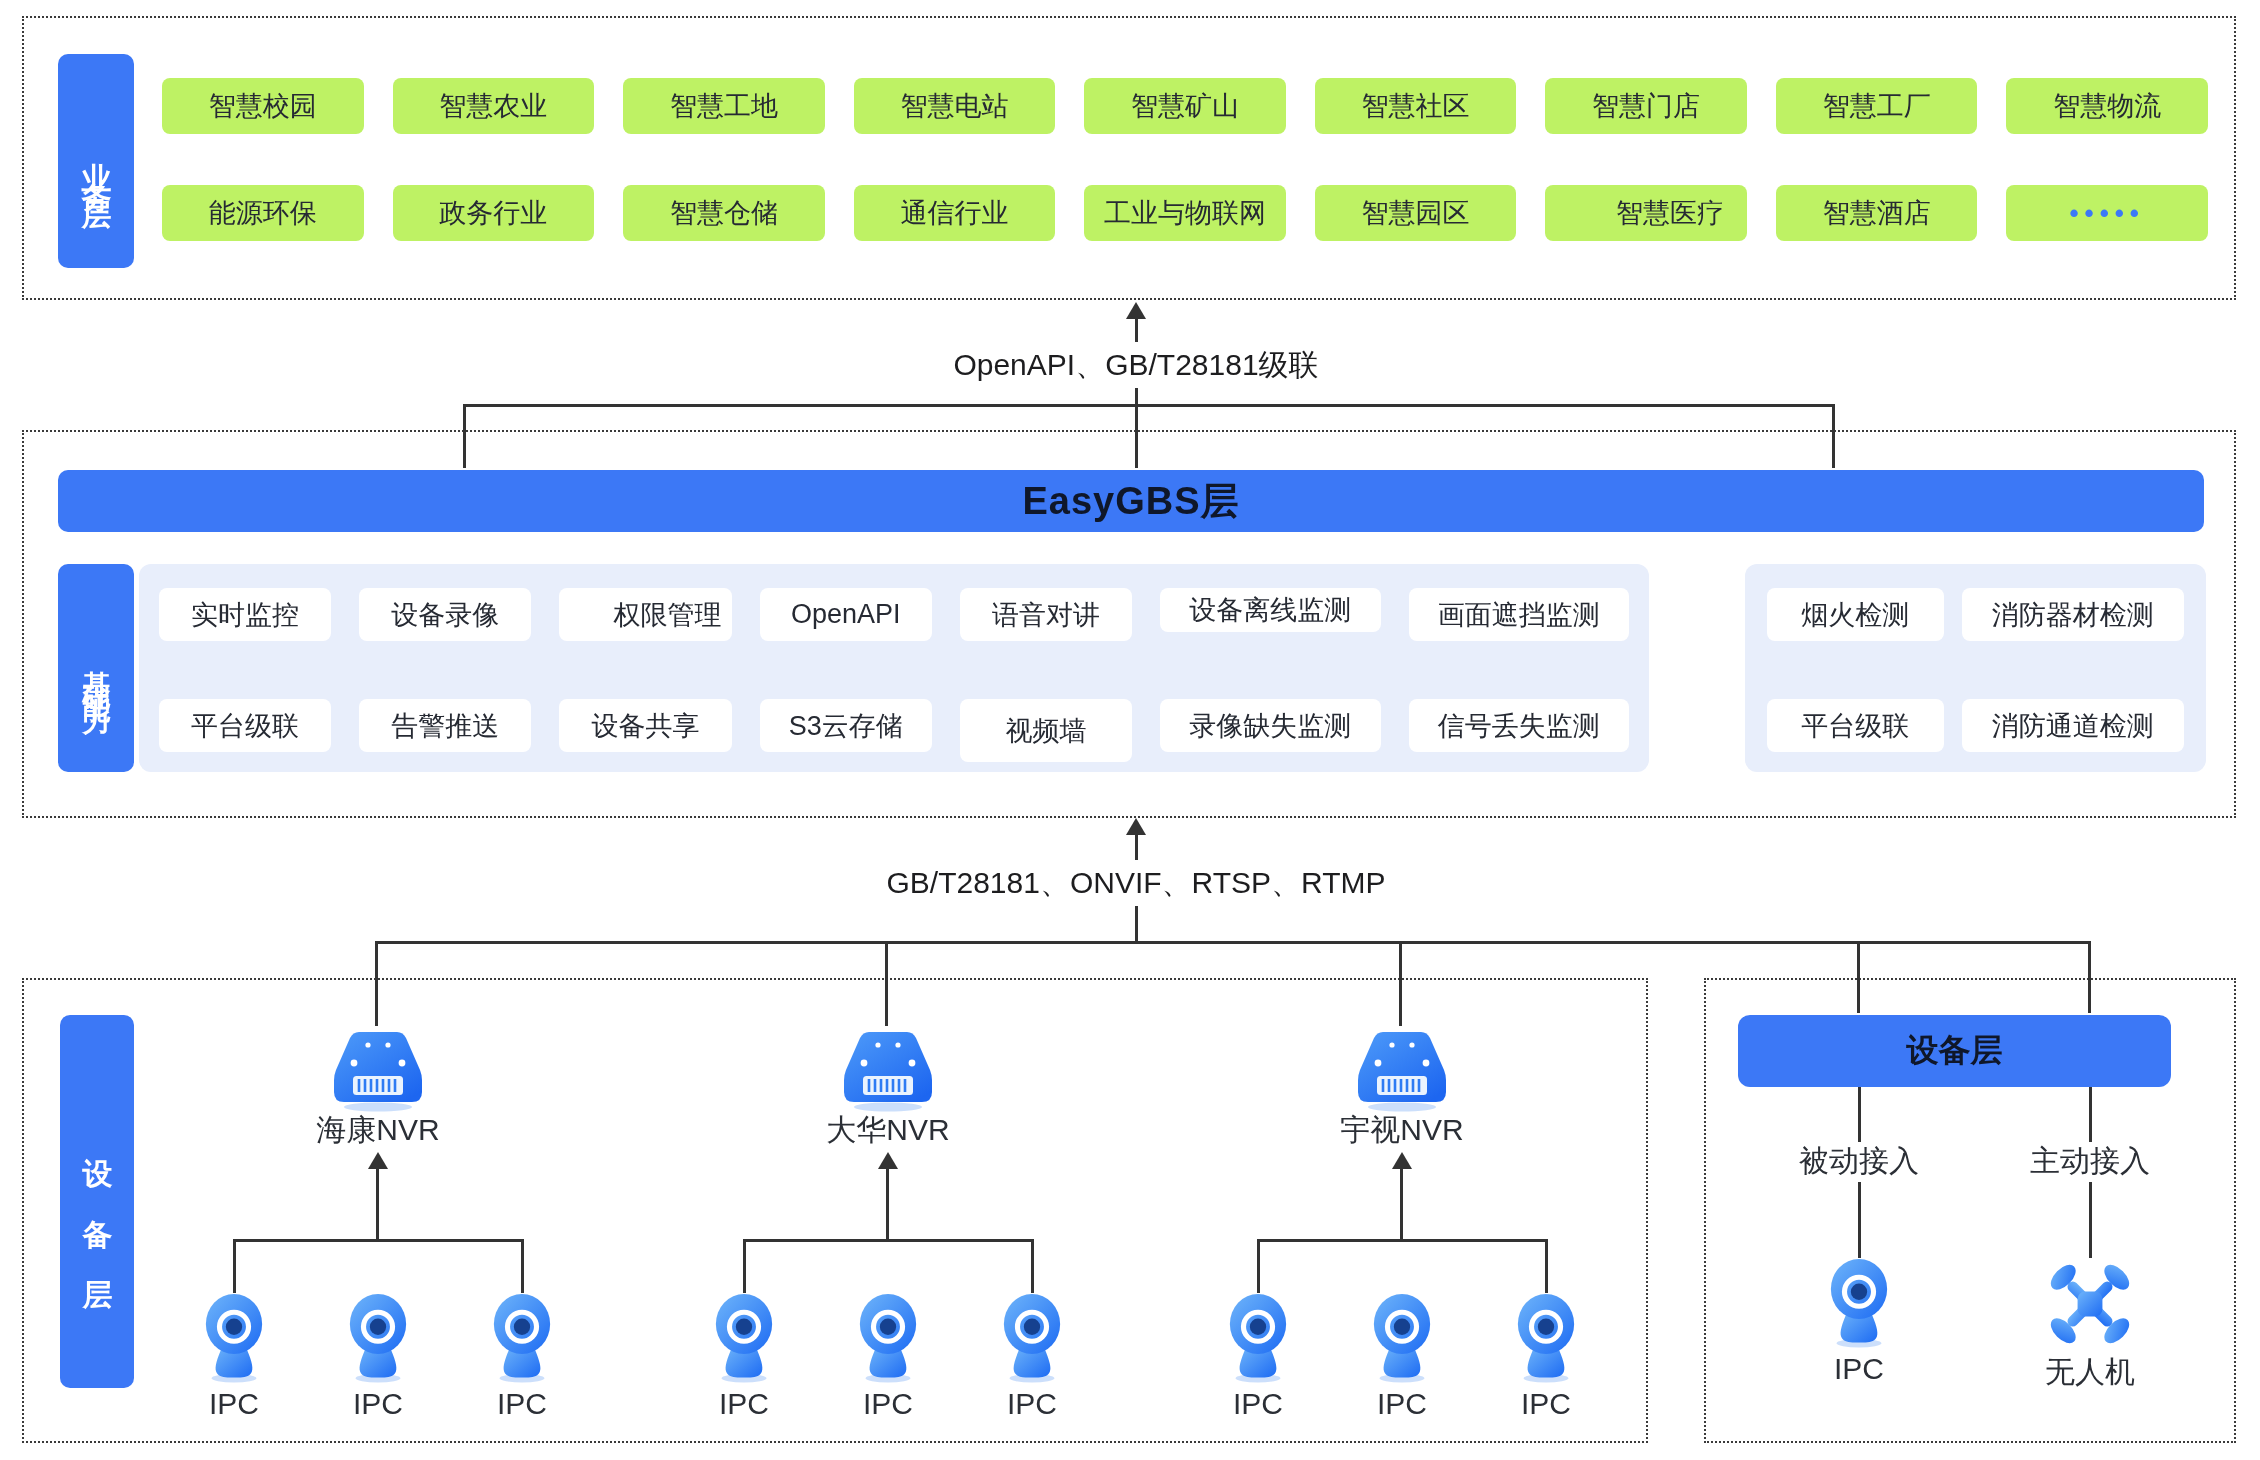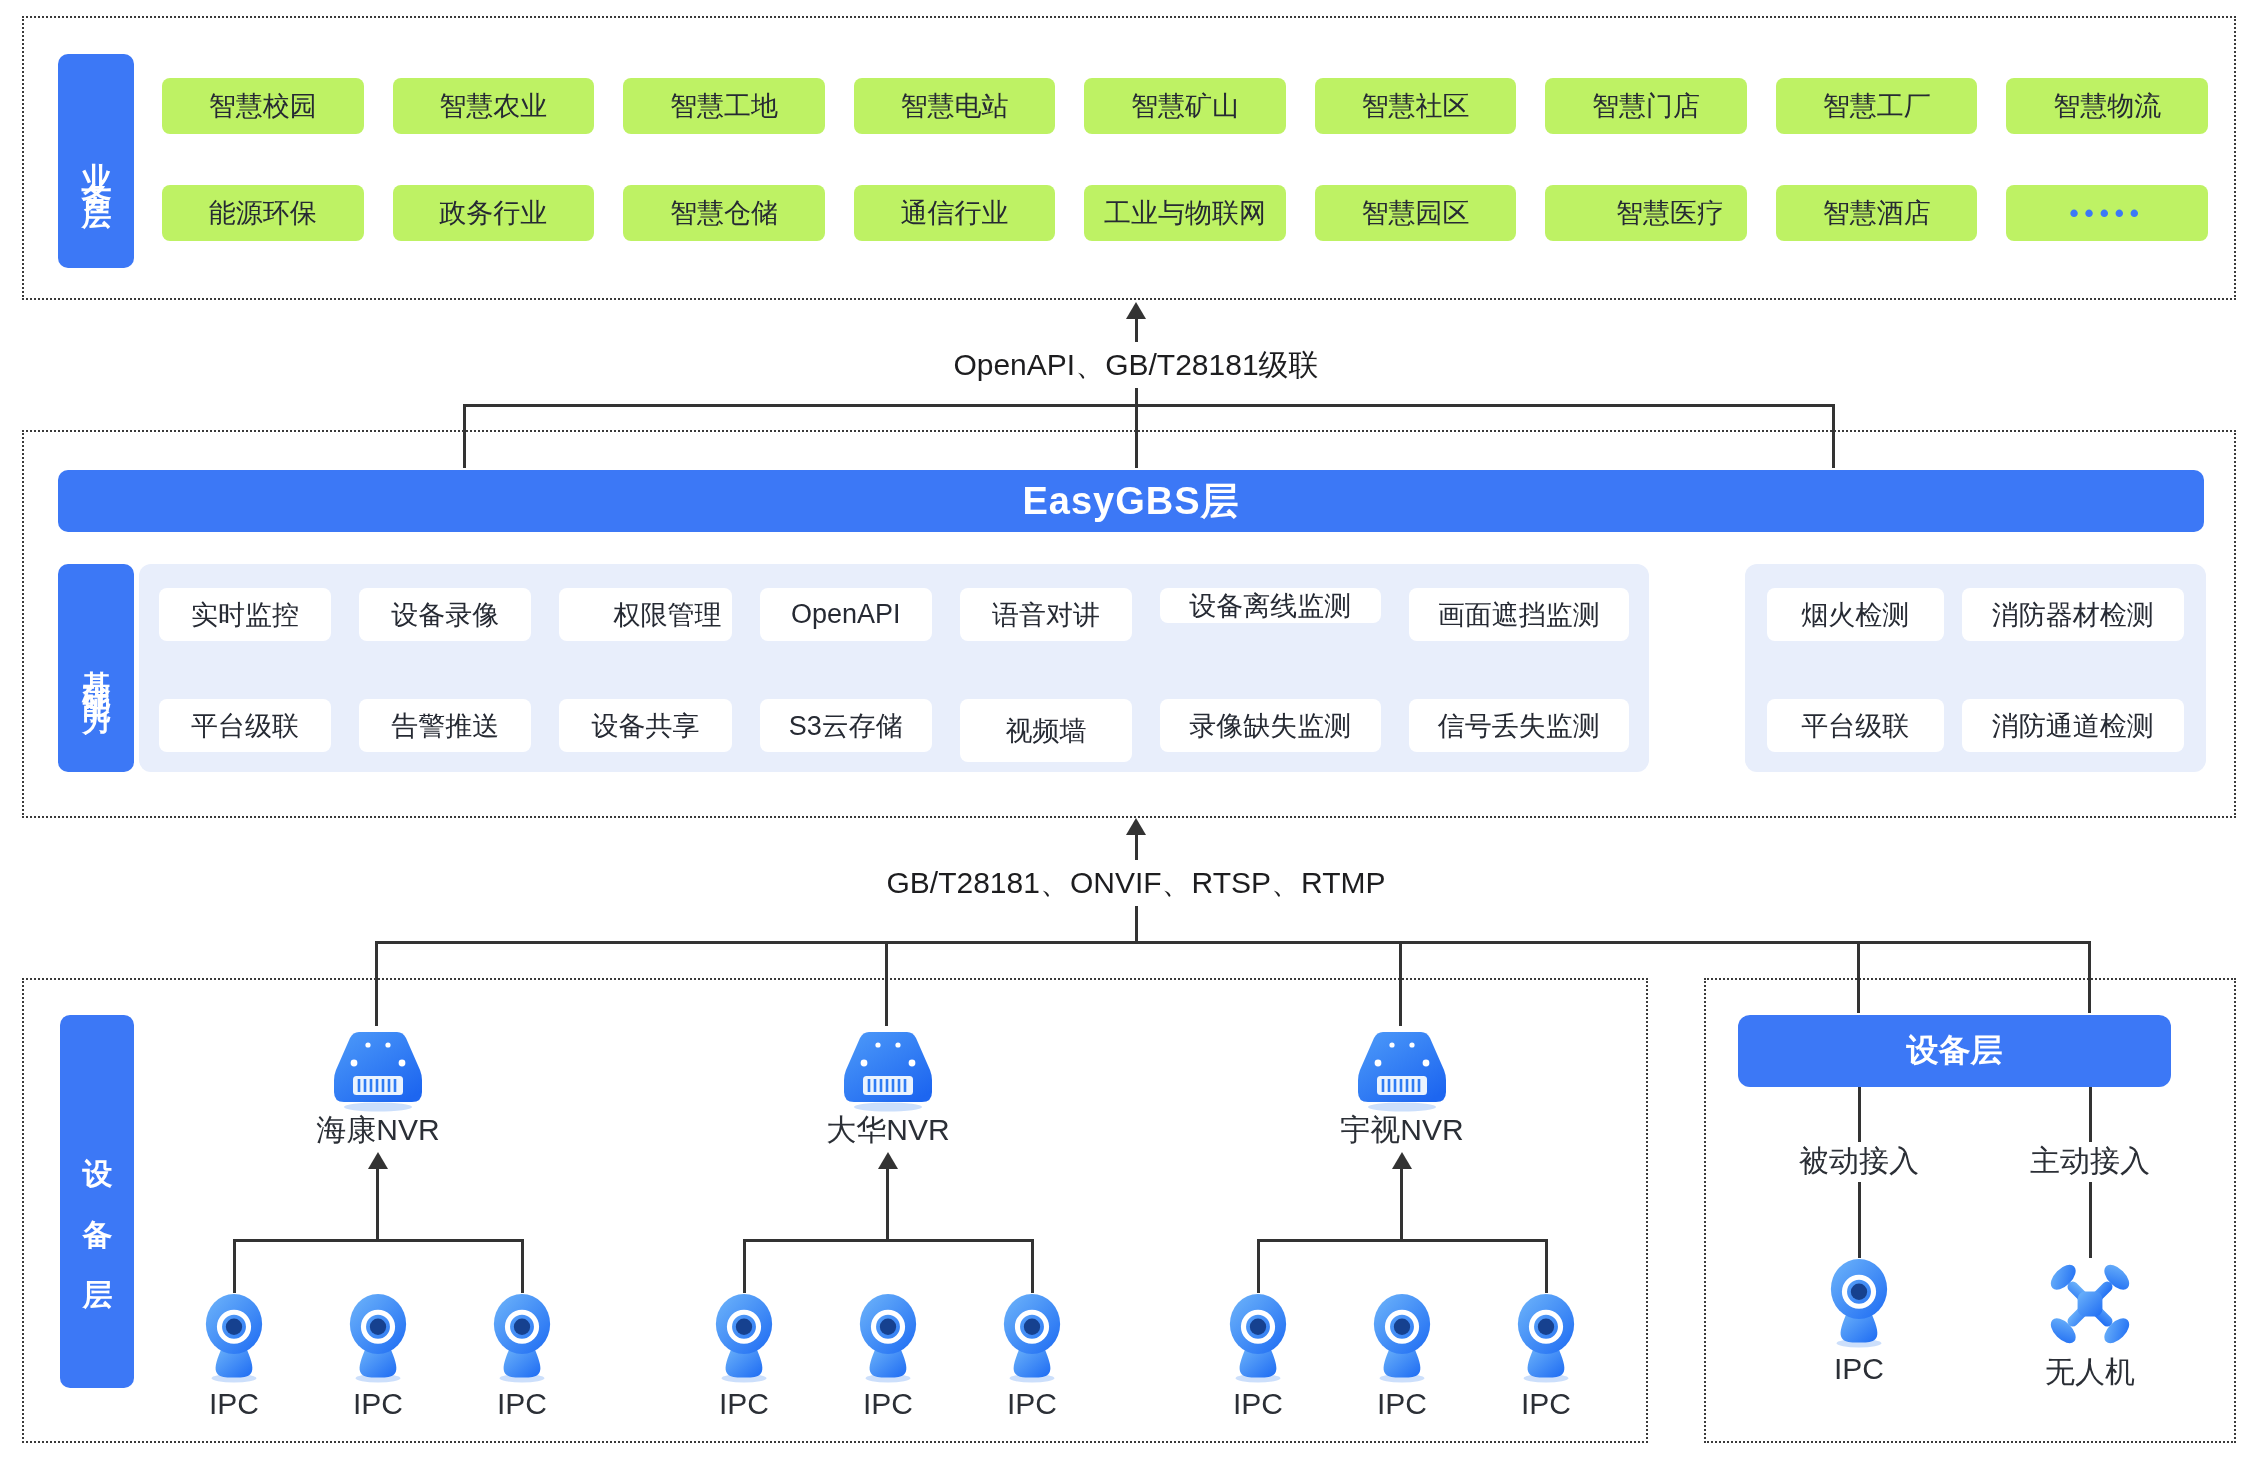--- a/index.html
+++ b/index.html
@@ -12,21 +12,21 @@
   .vlabel{position:absolute;background:#3C78F6;border-radius:10px;color:#fff;
     writing-mode:vertical-rl;text-orientation:upright;font-weight:700;
     display:flex;align-items:center;justify-content:center;box-sizing:border-box;}
 
   .chip{background:#bef264;border-radius:8px;display:flex;align-items:center;justify-content:center;
     font-size:27px;font-weight:500;color:#262A33;white-space:nowrap;}
   .wchip{background:#ffffff;border-radius:8px;display:flex;align-items:center;justify-content:center;
     font-size:27px;font-weight:500;color:#262A33;white-space:nowrap;}
   .dots-chip{color:#3C78F6;font-weight:700;font-size:26px;letter-spacing:6px;}
 
-  .blue-bar{position:absolute;background:#3C78F6;border-radius:10px;color:#ffffff;
+  .blue-bar{position:absolute;background:#3C78F6;border-radius:10px;color:#0f172a;
     display:flex;align-items:center;justify-content:center;font-weight:700;}
 
   .hline,.vline{position:absolute;background:#333333;}
   .hline{height:3px;}
   .vline{width:3px;}
   .arrow-up{position:absolute;width:0;height:0;border-left:10px solid transparent;
     border-right:10px solid transparent;border-bottom:17px solid #333333;}
 
   .conn-label{position:absolute;transform:translateX(-50%);background:#ffffff;
     font-size:30px;color:#1d1d1f;padding:0 18px;line-height:46px;white-space:nowrap;z-index:5;}
@@ -110,21 +110,21 @@
 
     <div class="vlabel" style="left:34px;top:132px;width:76px;height:208px;font-size:28px;letter-spacing:12px;padding-top:8px;">基础能力</div>
 
     <div style="position:absolute;left:115px;top:132px;width:1510px;height:208px;background:#E8EEFB;border-radius:12px;box-sizing:border-box;
                 padding:24px 20px 20px 20px;display:grid;grid-template-columns:repeat(5,1fr) 1.28fr 1.28fr;column-gap:28px;row-gap:58px;">
       <div class="wchip" style="height:53px;">实时监控</div>
       <div class="wchip" style="height:53px;">设备录像</div>
       <div class="wchip" style="height:53px;padding-left:44px;">权限管理</div>
       <div class="wchip" style="height:53px;">OpenAPI</div>
       <div class="wchip" style="height:53px;">语音对讲</div>
-      <div class="wchip" style="height:35px;">设备离线监测</div>
+      <div class="wchip" style="height:44px;">设备离线监测</div>
       <div class="wchip" style="height:53px;">画面遮挡监测</div>
       <div class="wchip" style="height:53px;">平台级联</div>
       <div class="wchip" style="height:53px;">告警推送</div>
       <div class="wchip" style="height:53px;">设备共享</div>
       <div class="wchip" style="height:53px;">S3云存储</div>
       <div class="wchip" style="height:63px;">视频墙</div>
       <div class="wchip" style="height:53px;">录像缺失监测</div>
       <div class="wchip" style="height:53px;">信号丢失监测</div>
     </div>
 

